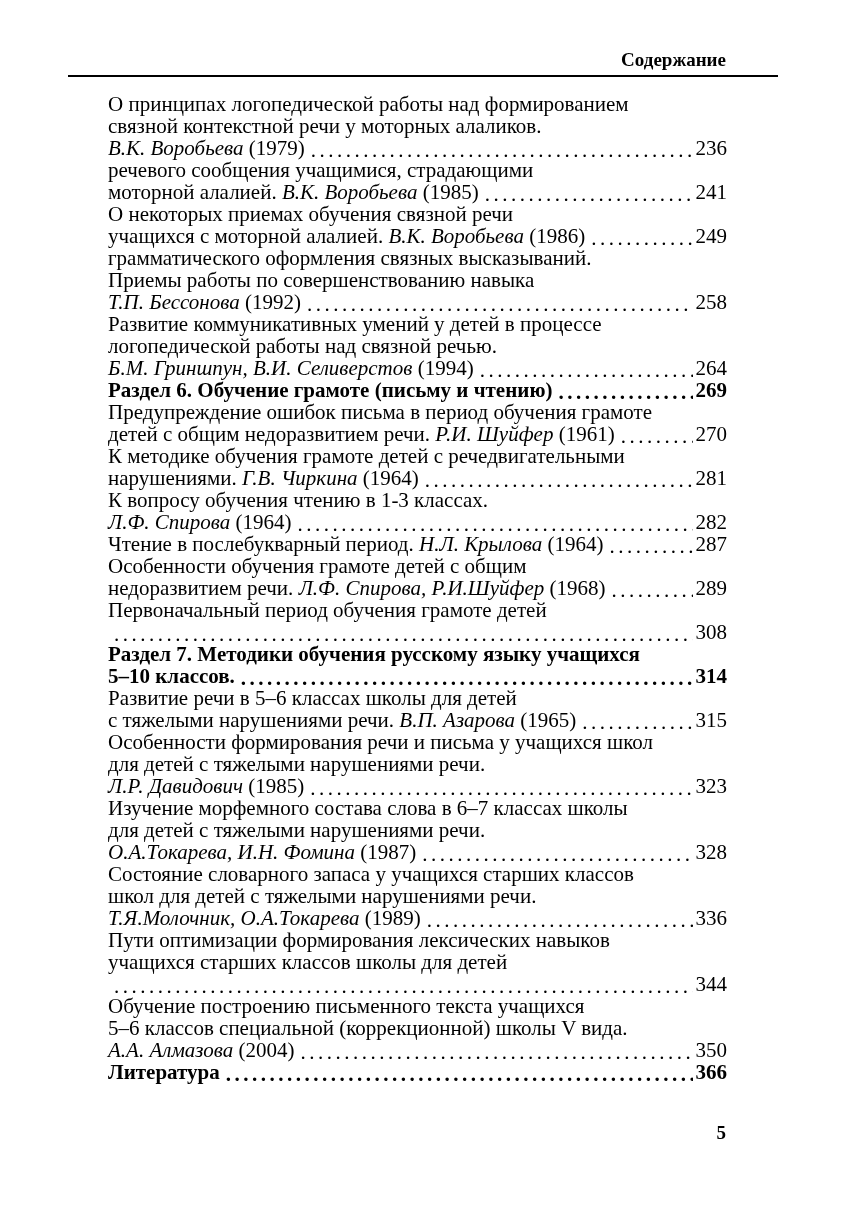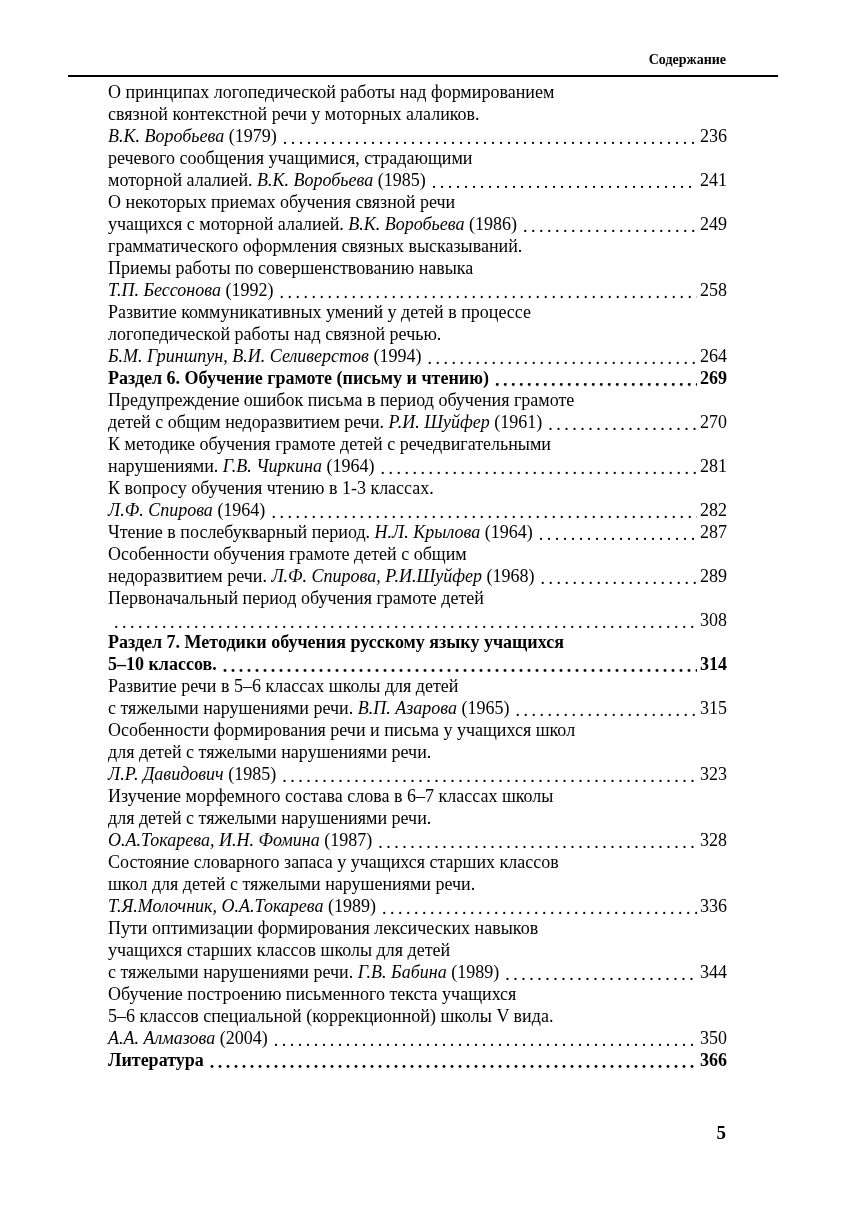--- a/index.html
+++ b/index.html
@@ -9,31 +9,31 @@
     background: #ffffff;
     color: #000;
     font-family: "Liberation Serif", serif;
   }
   .page { position: relative; width: 845px; height: 1211px; background: #fff; overflow: hidden; }
   .header {
     margin: 0 119px 0 108px;
     padding-top: 50px;
     text-align: right;
     font-weight: bold;
-    font-size: 14px;
+    font-size: 19px;
     line-height: 19px;
   }
   .rule {
     border: none;
     border-top: 2px solid #000;
     margin: 6px 67px 0 68px;
   }
   .toc {
-    margin: 4px 118px 0 108px;
-    font-size: 18px;
+    margin: 16px 118px 0 108px;
+    font-size: 21px;
     line-height: 22px;
   }
   .entry.bold { font-weight: bold; }
   .line { white-space: nowrap; }
   .line.has-page { display: flex; align-items: center; }
   .line-text { flex: 0 0 auto; white-space: nowrap; }
   .it { font-style: italic; }
   .leader {
     flex: 1 1 auto;
     min-width: 0;
@@ -199,21 +199,20 @@
         <div class="line has-page">
           <span class="line-text"><span class="it">Т.Я.Молочник, О.А.Токарева</span><span class="rm"> (1989)</span></span>
           <span class="leader">............................................................................................................................................................................................................................</span>
           <span class="pnum">336</span>
         </div>
       </div>
       <div class="entry">
         <div class="line"><span class="line-text"><span class="rm">Пути оптимизации формирования лексических навыков</span></span></div>
         <div class="line"><span class="line-text"><span class="rm">учащихся старших классов школы для детей</span></span></div>
         <div class="line has-page">
-          <span class="line-text"><span class="rm">с тяжелыми нарушениями речи. </span><span class="it">Г.В. Бабина</span><span class="rm"> (1989)</span></span>
           <span class="leader">............................................................................................................................................................................................................................</span>
           <span class="pnum">344</span>
         </div>
       </div>
       <div class="entry">
         <div class="line"><span class="line-text"><span class="rm">Обучение построению письменного текста учащихся</span></span></div>
         <div class="line"><span class="line-text"><span class="rm">5–6 классов специальной (коррекционной) школы V вида.</span></span></div>
         <div class="line has-page">
           <span class="line-text"><span class="it">А.А. Алмазова</span><span class="rm"> (2004)</span></span>
           <span class="leader">............................................................................................................................................................................................................................</span>

